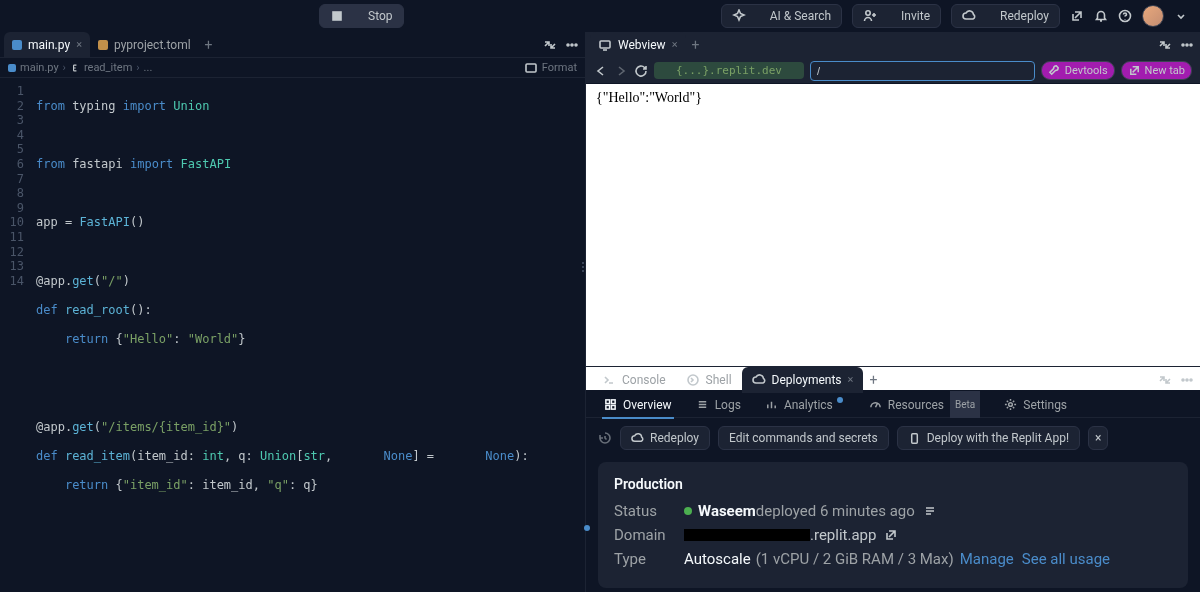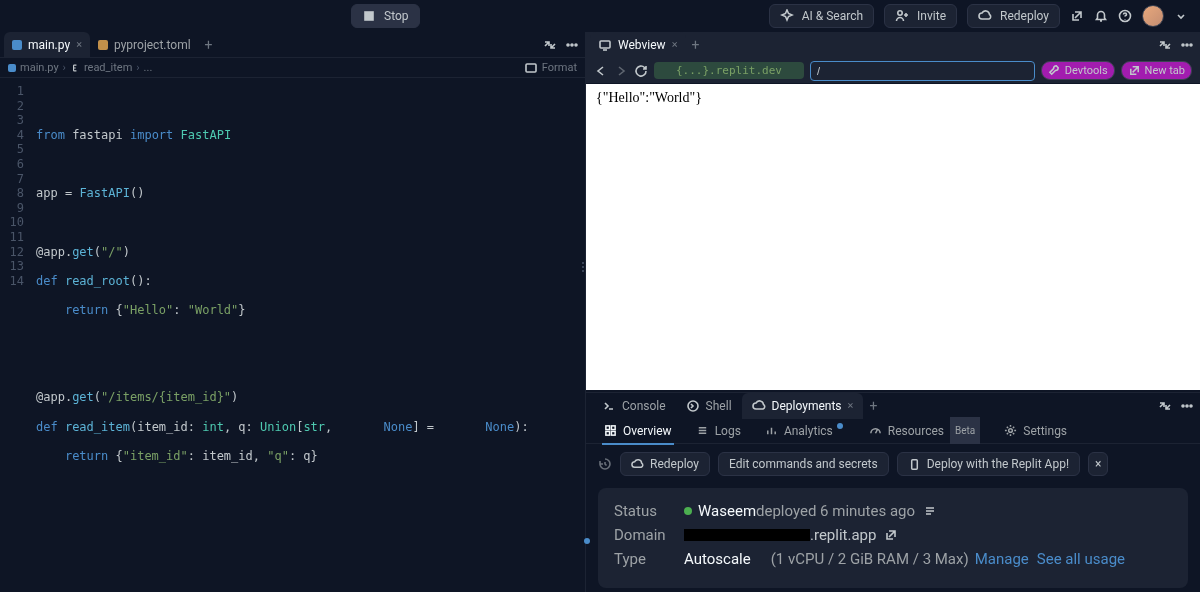--- a/index.html
+++ b/index.html
@@ -1,19 +1,19 @@
 <!DOCTYPE html>
 <html><head>
 <meta charset="utf-8">
 <style>
 * { margin:0; padding:0; box-sizing:border-box; }
 body { width:1200px; height:592px; background:#0e1525; color:#c2c8cc; font-family:-apple-system,BlinkMacSystemFont,"Segoe UI",Roboto,sans-serif; font-size:13px; overflow:hidden; }
 .topbar { height:32px; display:flex; align-items:center; padding:0 12px; gap:10px; background:#0e1525; }
 .topbar-center { flex:1; display:flex; justify-content:center; }
-.btn { display:inline-flex; align-items:center; gap:8px; padding:4px 10px; border-radius:6px; background:#1c2333; border:1px solid #2b3245; color:#c2c8cc; cursor:pointer; font-size:12px; }
+.btn { display:inline-flex; align-items:center; gap:24px; padding:4px 10px; border-radius:6px; background:#1c2333; border:1px solid #2b3245; color:#c2c8cc; cursor:pointer; font-size:12px; }
 .btn-stop { background:#2b3245; }
 .topbar-right { display:flex; align-items:center; gap:10px; }
 .icon { display:inline-flex; width:14px; height:14px; align-items:center; justify-content:center; }
 .icon svg { width:14px; height:14px; stroke:#c2c8cc; fill:none; stroke-width:1.6; }
 .avatar { width:22px; height:22px; border-radius:50%; background:linear-gradient(135deg,#e8a87c,#c38d72); border:1px solid #3b4252; }
 
 .split { display:flex; height:calc(100% - 32px); }
 .left { width:586px; display:flex; flex-direction:column; border-right:1px solid #1c2333; }
 .right { flex:1; display:flex; flex-direction:column; }
 
@@ -202,20 +202,21 @@
           <div>7</div>
           <div>8</div>
           <div>9</div>
           <div>10</div>
           <div>11</div>
           <div>12</div>
           <div>13</div>
           <div>14</div>
       </div>
       <div class="code">
+<div class="code-line"><span class="tk-kw">from</span> <span class="tk-mod">typing</span> <span class="tk-kw">import</span> <span class="tk-type">Union</span></div>
 <div class="code-line"></div>
 <div class="code-line"><span class="tk-kw">from</span> <span class="tk-mod">fastapi</span> <span class="tk-kw">import</span> <span class="tk-type">FastAPI</span></div>
 <div class="code-line"></div>
 <div class="code-line"><span class="tk-mod">app</span> <span class="tk-op">=</span> <span class="tk-fn">FastAPI</span>()</div>
 <div class="code-line"></div>
 <div class="code-line"><span class="tk-op">@app.</span><span class="tk-fn">get</span>(<span class="tk-str">"/"</span>)</div>
 <div class="code-line"><span class="tk-kw">def</span> <span class="tk-fn">read_root</span>():</div>
 <div class="code-line">    <span class="tk-kw">return</span> {<span class="tk-str">"Hello"</span>: <span class="tk-str">"World"</span>}</div>
 <div class="code-line"></div>
 <div class="code-line"></div>
@@ -392,45 +393,46 @@
             <rect x="4" y="2" width="6" height="10" rx="1"></rect>
           </svg>
         <span>Deploy with the Replit App!</span>
       </div>
       <div class="deploy-btn" style="padding:4px 6px">
         <span>×</span>
       </div>
     </div>
 
     <div class="deploy-card">
+      <h3>Production</h3>
       <div class="deploy-row">
         <span class="label">Status</span>
         <span class="status-dot"></span>
-        <span style="color:#f5f9fc;font-weight:400">Waseem</span>
+        <span style="color:#f5f9fc;font-weight:700">Waseem</span>
         <span class="muted"> deployed 6 minutes ago</span>
         <span class="icon" style="margin-left:8px">
             <svg viewBox="0 0 14 14">
               <path d="M3 4h8M3 7h8M3 10h5"></path>
             </svg>
           </span>
       </div>
       <div class="deploy-row">
         <span class="label">Domain</span>
         <span class="redact"></span>
           <span>.replit.app</span>
         <span class="icon" style="margin-left:8px">
             <svg viewBox="0 0 14 14">
               <path d="M5 3h6v6M11 3L5 9M9 11H3V5"></path>
             </svg>
           </span>
       </div>
       <div class="deploy-row">
         <span class="label">Type</span>
         <span style="color:#f5f9fc">Autoscale</span>
-        <span class="muted" style="margin-left:20px">(1 vCPU / 2 GiB RAM / 3 Max)</span>
+        <span class="muted" style="margin-left:5px">(1 vCPU / 2 GiB RAM / 3 Max)</span>
         <span class="link" style="margin-left:6px">Manage</span>
         <span class="link" style="margin-left:8px">See all usage</span>
       </div>
     </div>
 
   </div>
 </div>
 
 <div class="resize-handle">
     <span></span>

